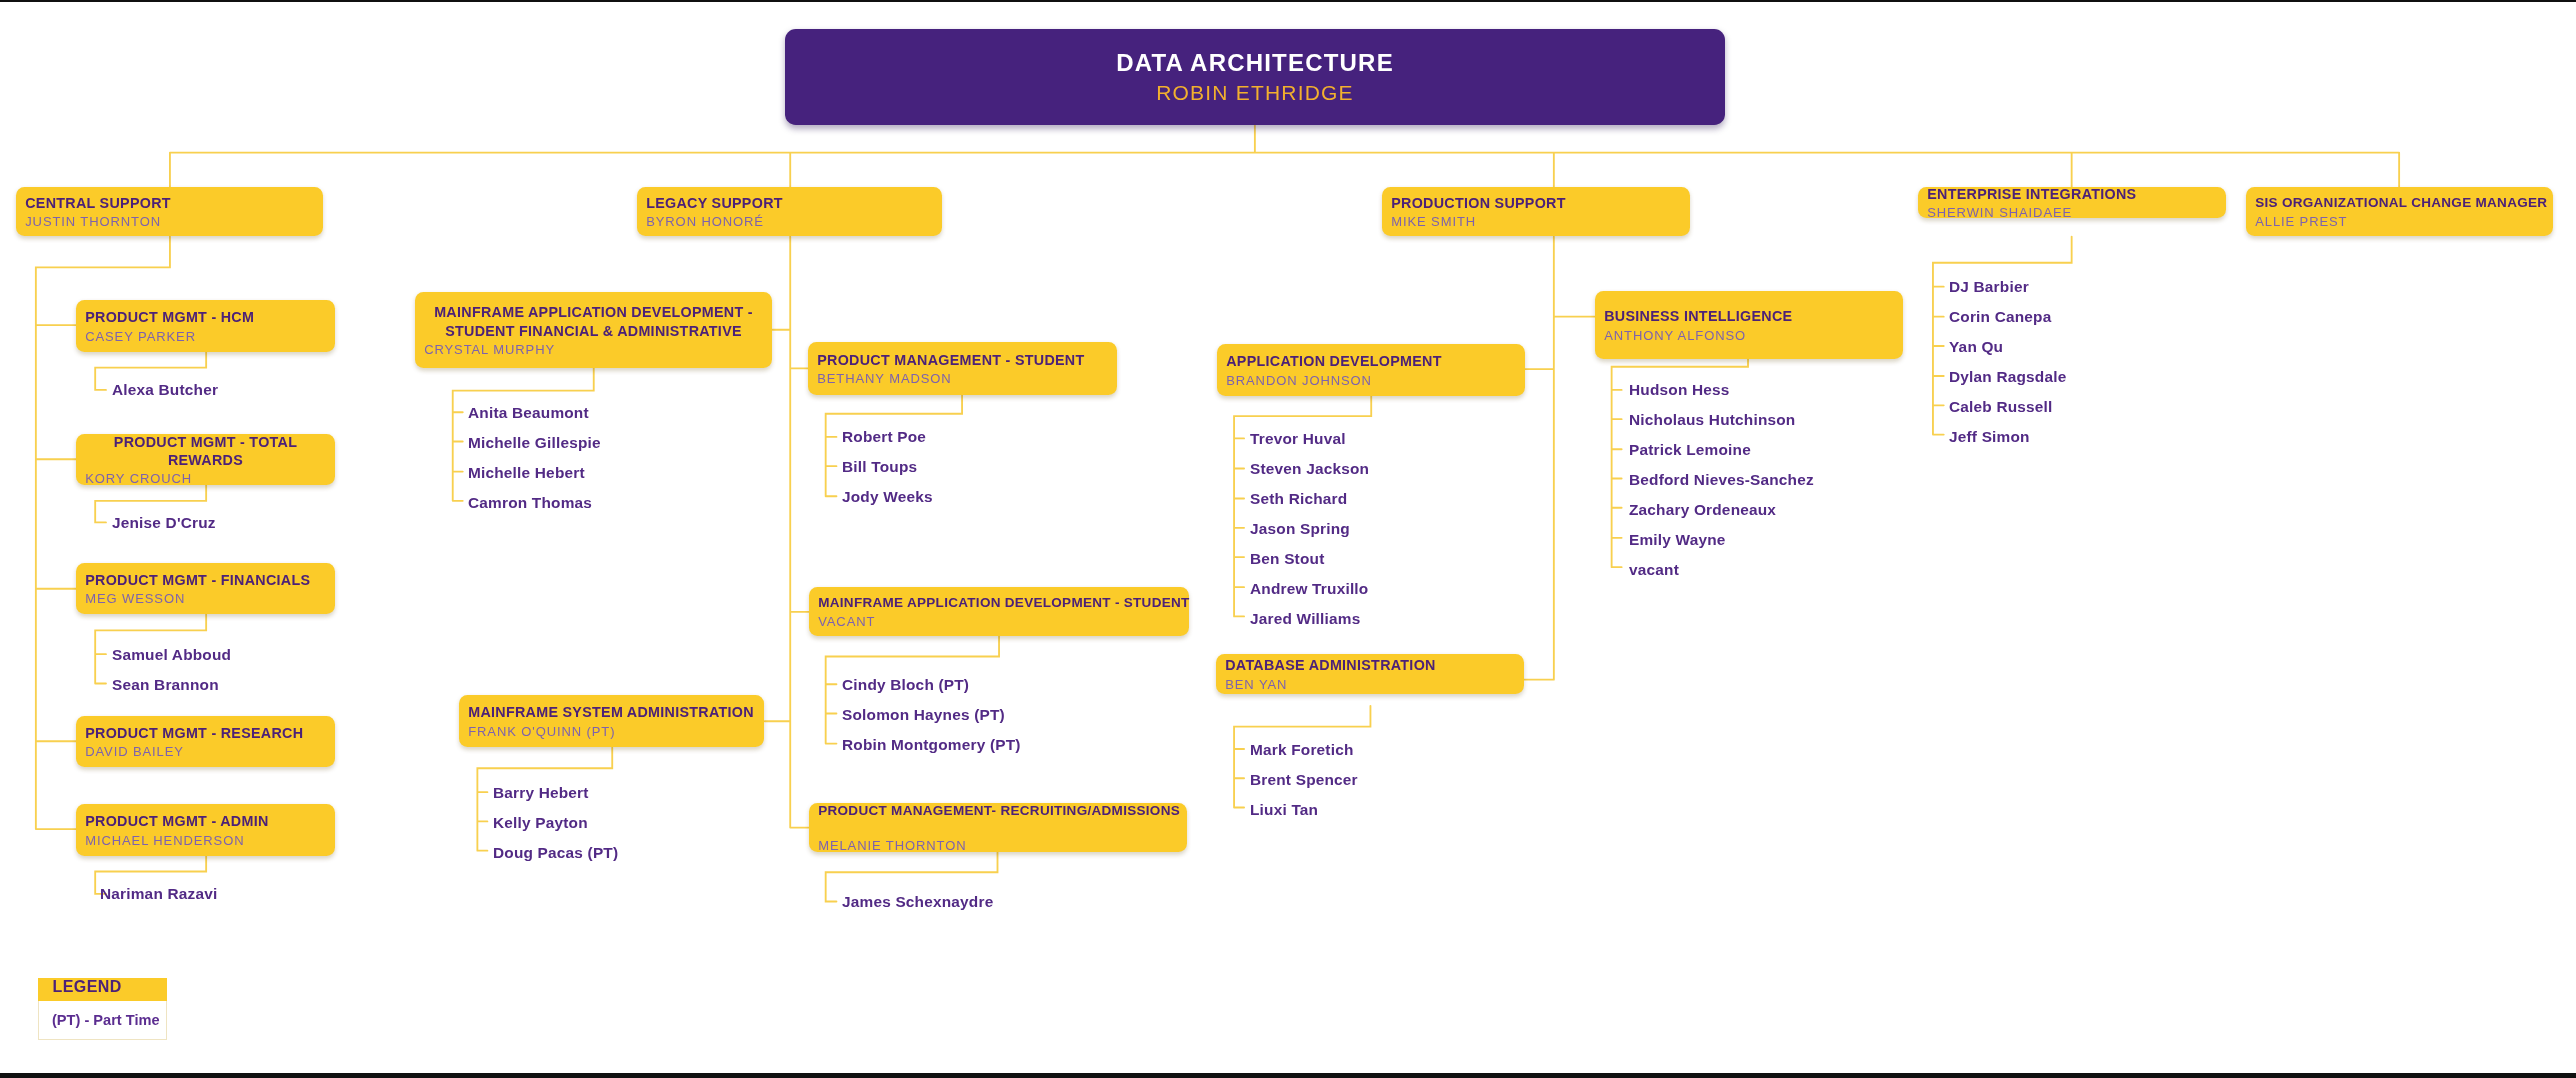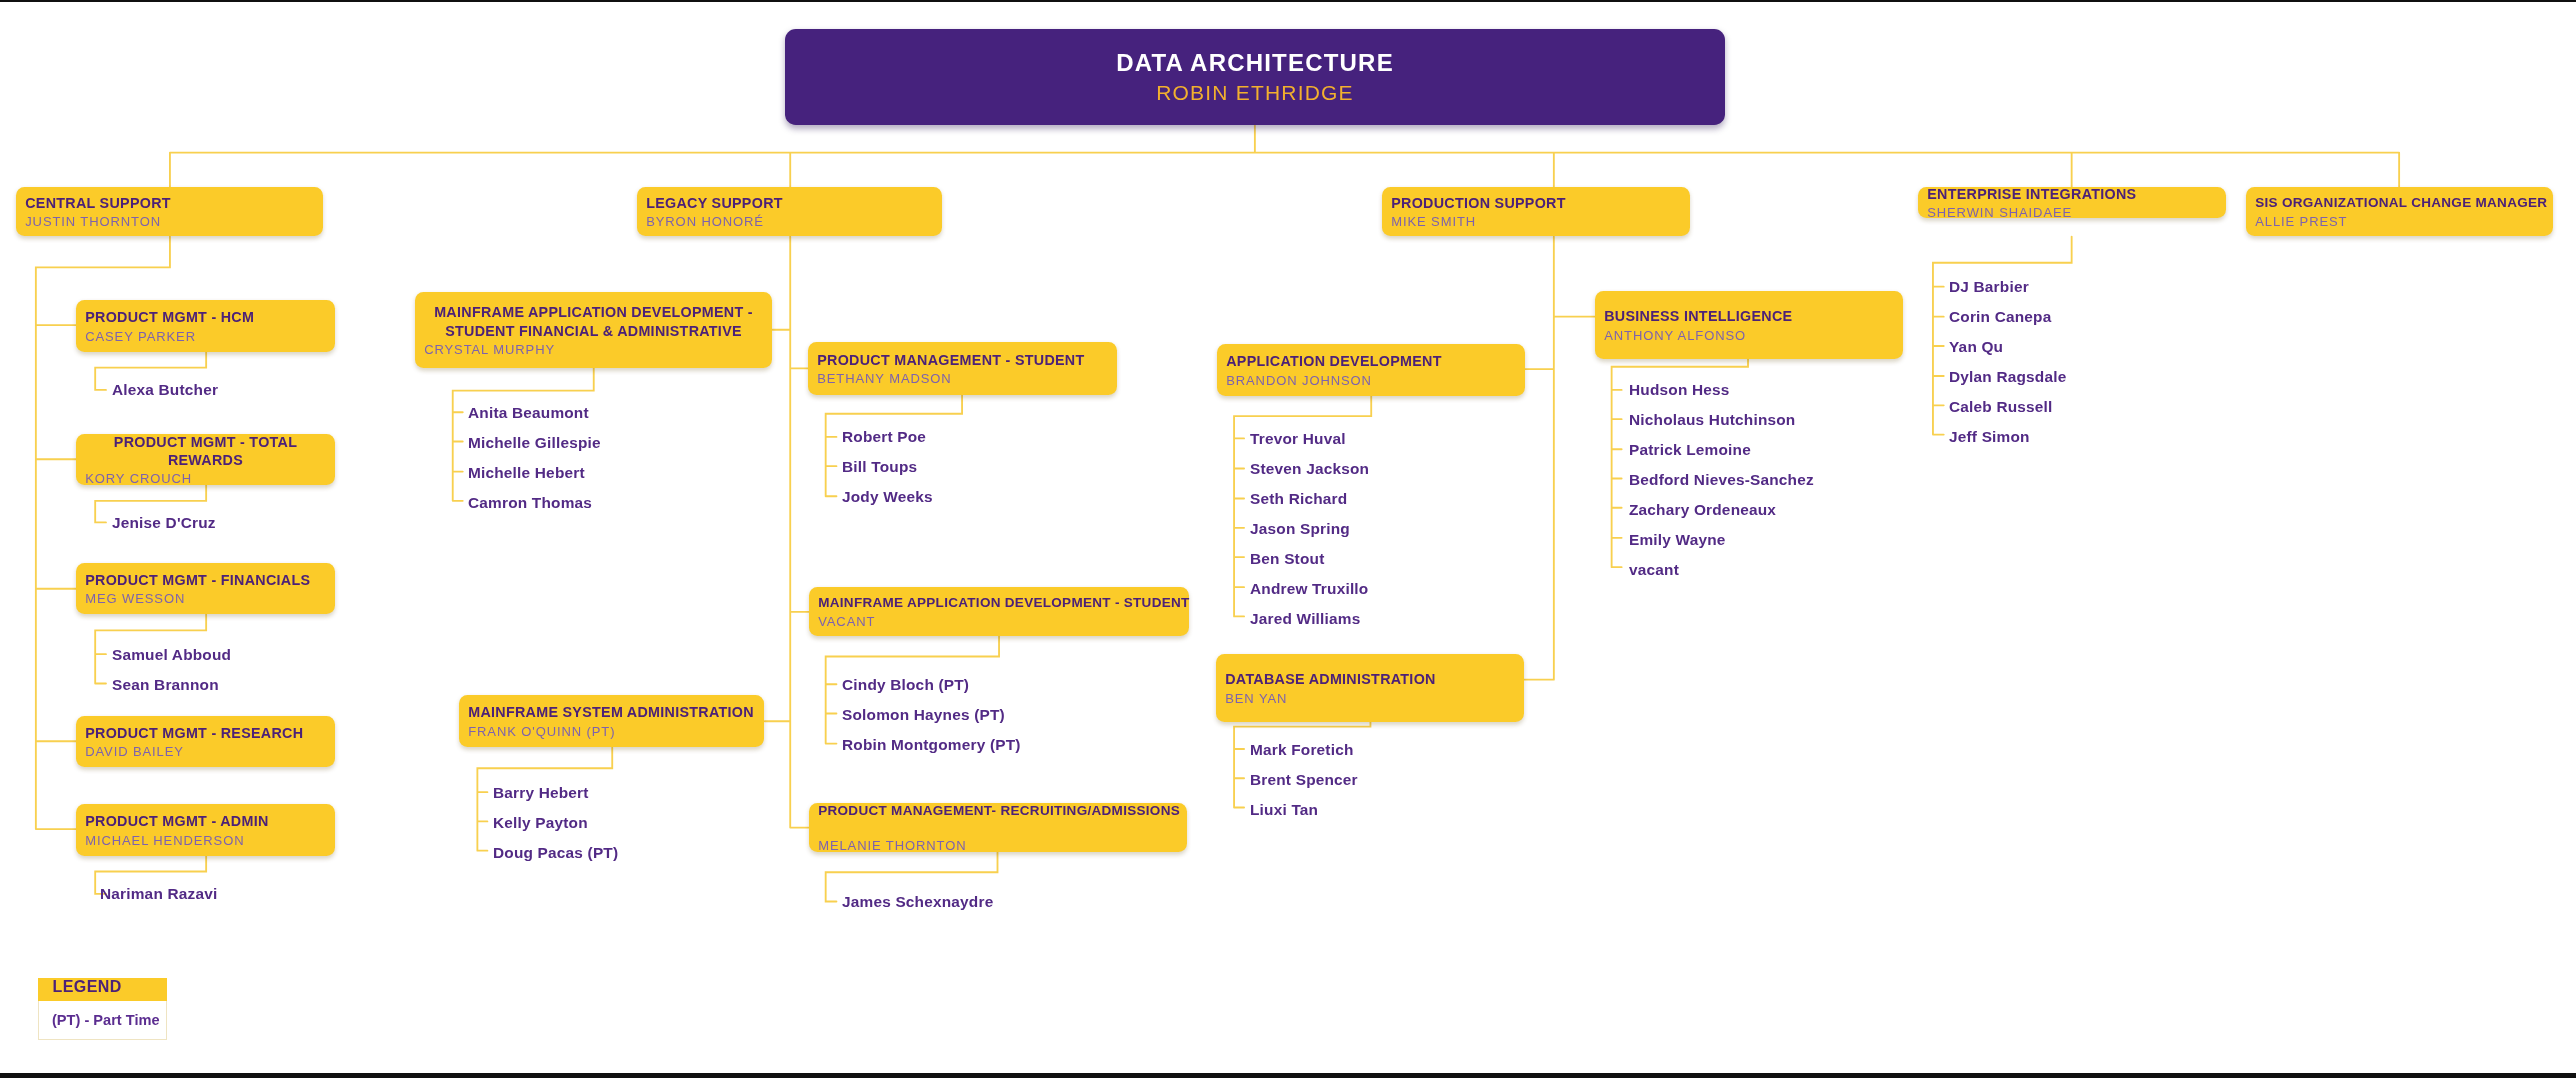--- a/index.html
+++ b/index.html
@@ -125,21 +125,21 @@
   </div>
 
   <div class="node" style="left:1595px;top:291px;width:308px;height:68px;">
     <div class="title">BUSINESS INTELLIGENCE</div>
     <div class="name">ANTHONY ALFONSO</div>
   </div>
   <div class="node" style="left:1217px;top:344px;width:308px;height:52px;">
     <div class="title">APPLICATION DEVELOPMENT</div>
     <div class="name">BRANDON JOHNSON</div>
   </div>
-  <div class="node" style="left:1216px;top:654px;width:308px;height:68px;">
+  <div class="node" style="left:1216px;top:654px;width:308px;height:40px;">
     <div class="title">DATABASE ADMINISTRATION</div>
     <div class="name">BEN YAN</div>
   </div>
 
   <div class="mlist" style="left:112px;top:375px;">
       <div class="member">Alexa Butcher</div>
     </div>
   <div class="mlist" style="left:112px;top:508px;">
       <div class="member">Jenise D'Cruz</div>
     </div>

